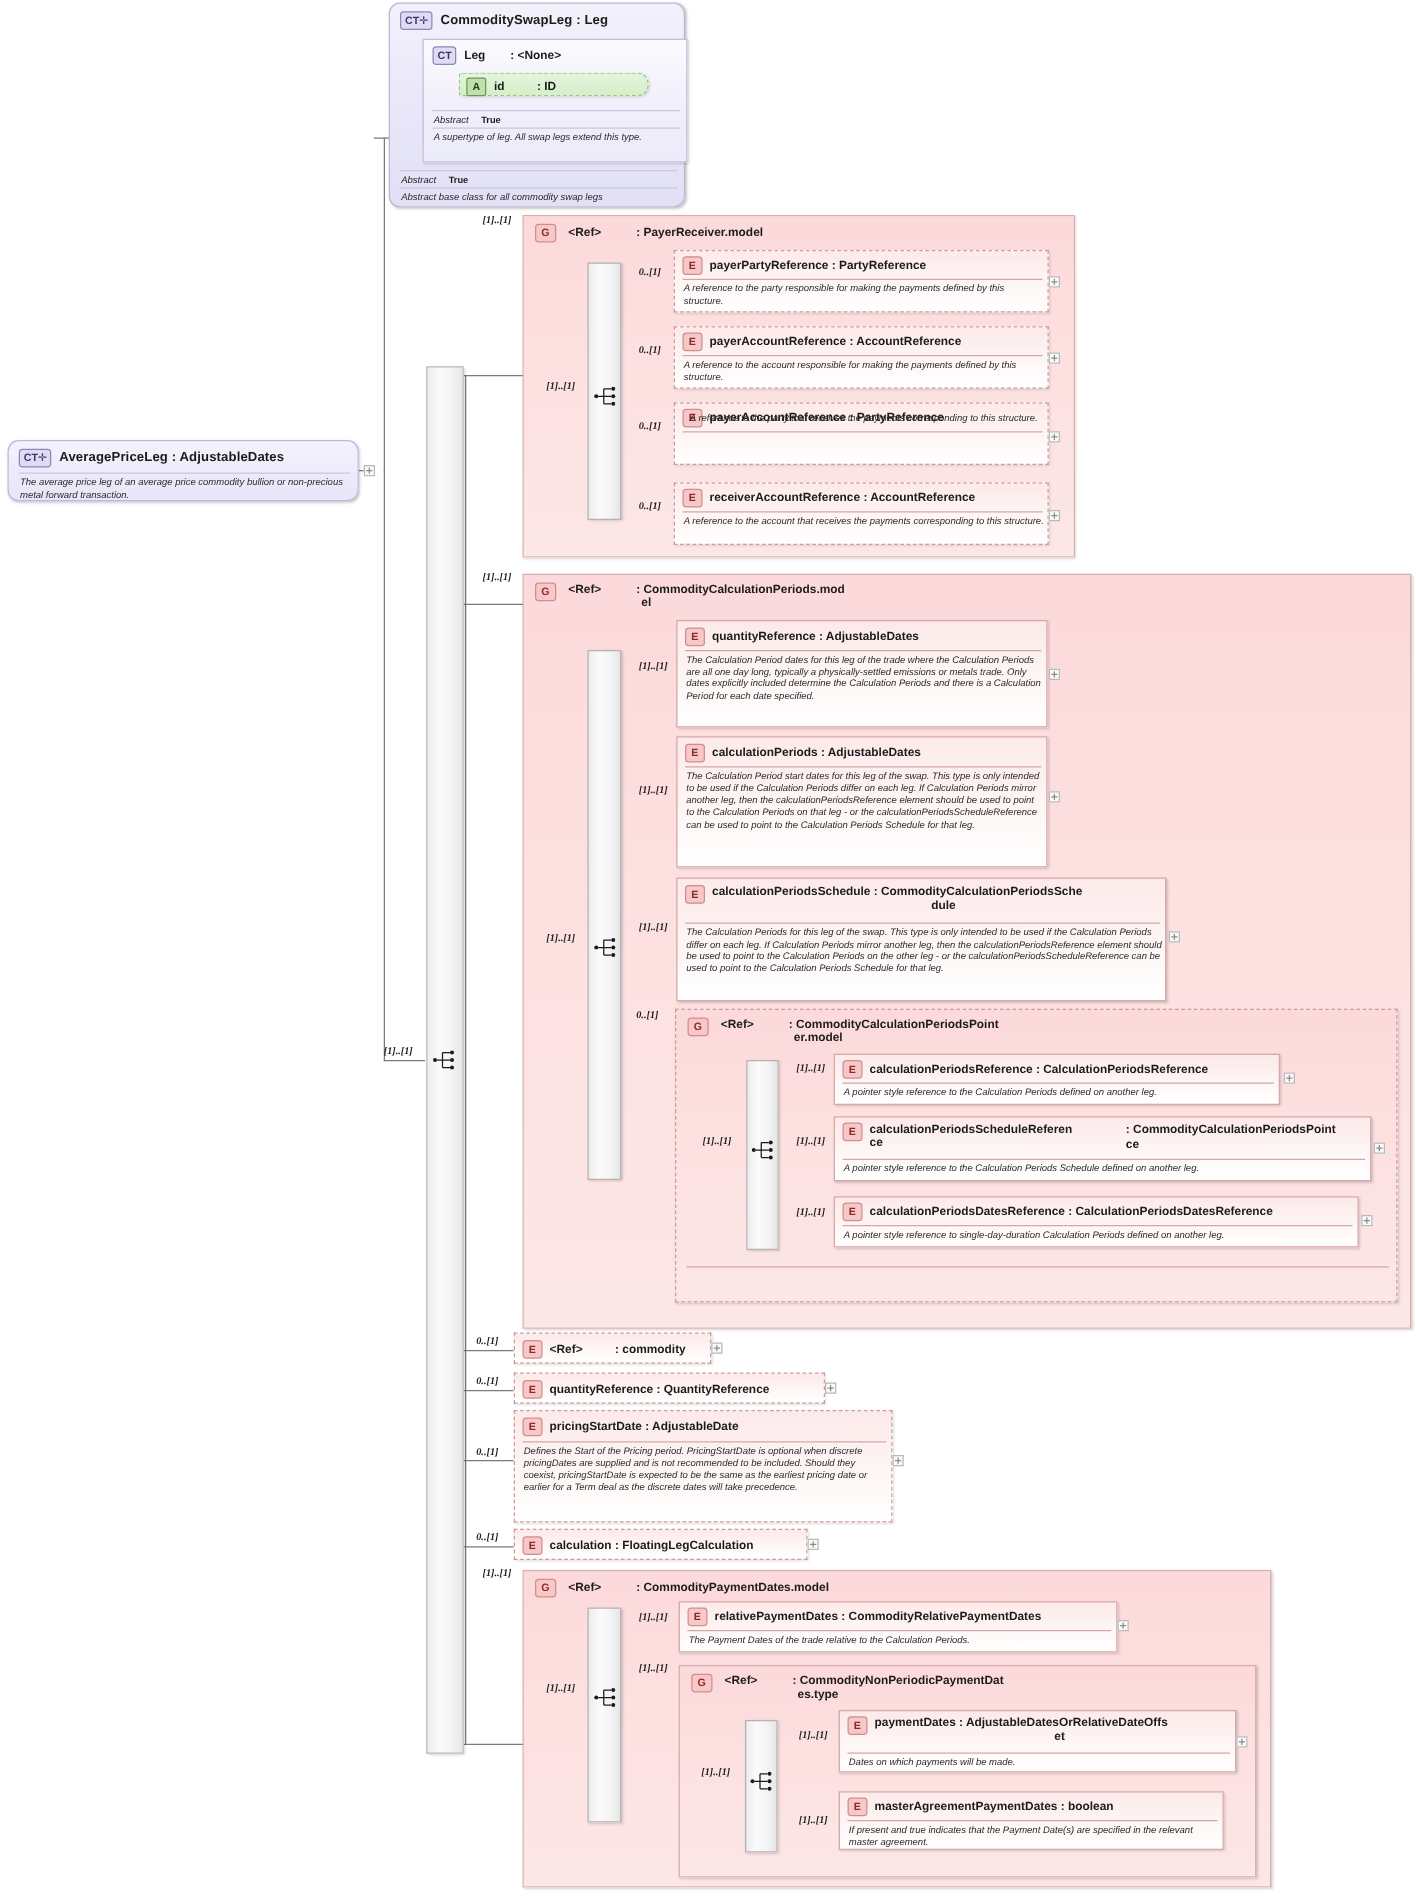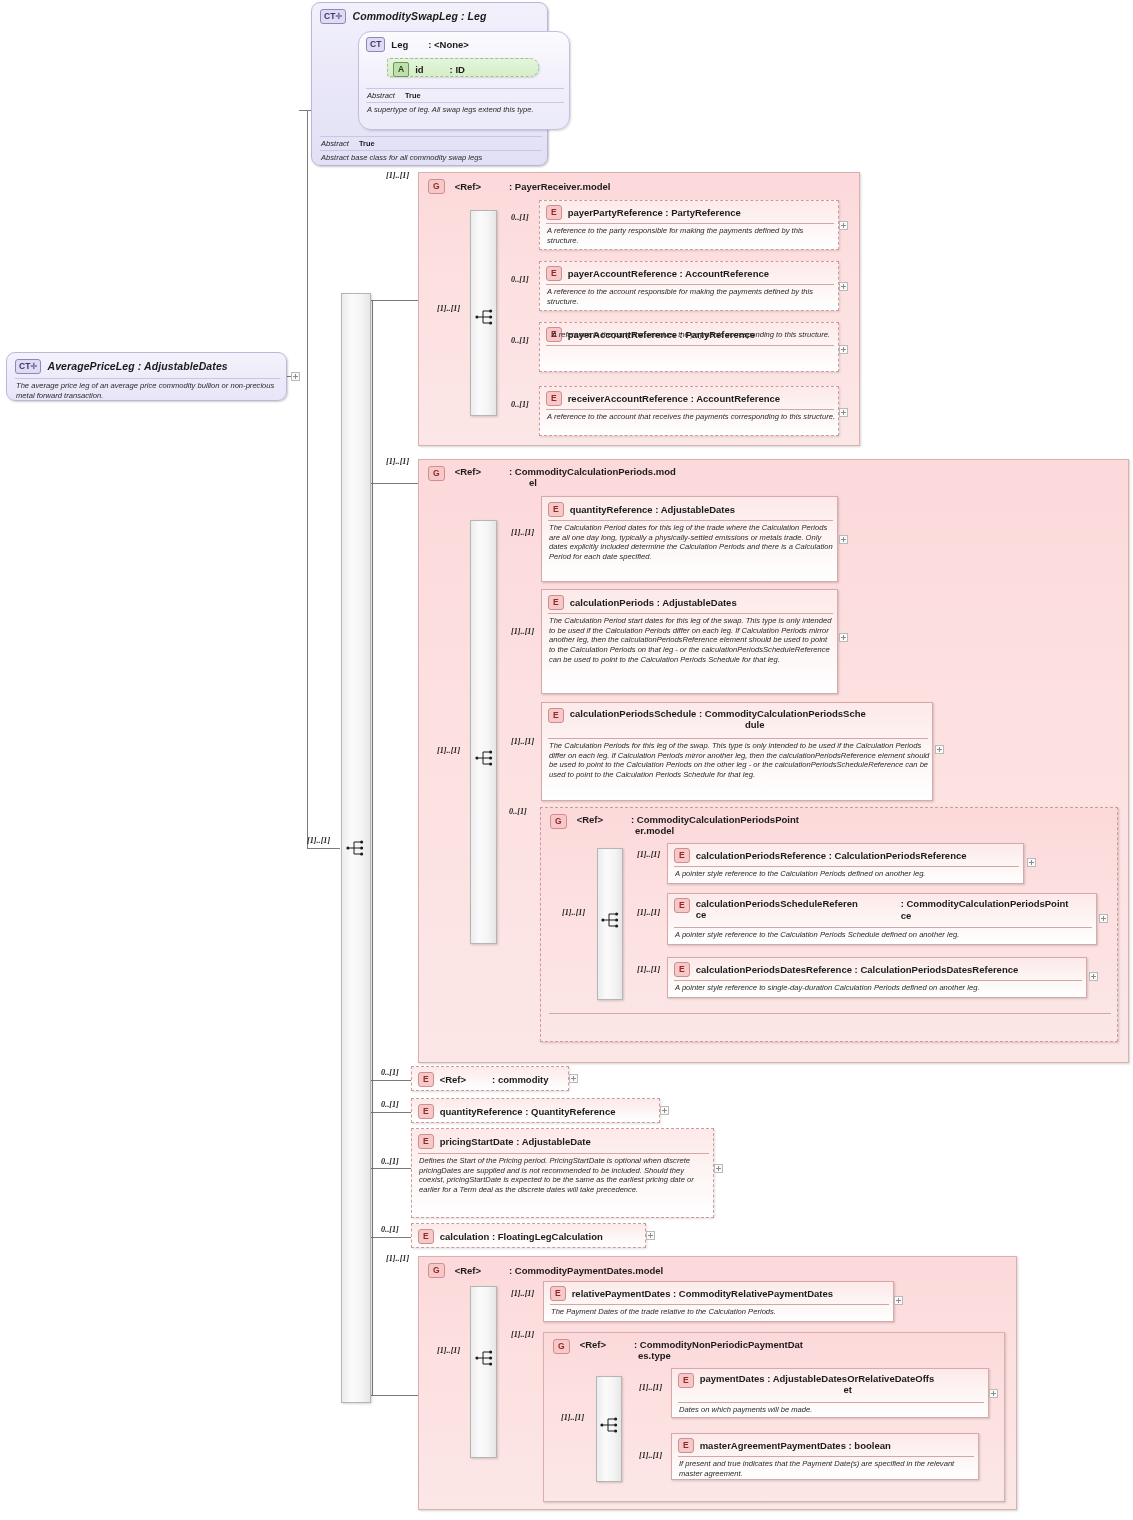--- a/index.html
+++ b/index.html
@@ -11,23 +11,22 @@
   .abs{position:absolute;box-sizing:border-box;}
 
   
   .ct-box{
     background:linear-gradient(to bottom,#f2f1fb 0%,#e8e6f8 55%,#e2e0f5 100%);
     border:1px solid #b9b6d8;border-radius:9px;
     box-shadow:1px 1px 2px rgba(0,0,0,.22);
   }
   .ct-inner{
     background:linear-gradient(to bottom,#fbfbfe 0%,#f0eefb 60%,#ecebf9 100%);
-    border:1px solid #c3c0de;border-radius:13px;
+    border:1px solid #c3c0de;border-radius:0;
     box-shadow:1px 1px 2px rgba(0,0,0,.16);
-    margin-left:20px;
   }
   .attr-box{
     background:linear-gradient(to bottom,#e4f5dc 0%,#d5eec8 100%);
     border:1px dashed #9fbf92;border-radius:3px 9px 9px 3px;
     box-shadow:1px 1px 2px rgba(0,0,0,.13);
   }
 
   .tag{
     display:inline-block;border-radius:3px;text-align:center;
     font-weight:bold;line-height:1;box-sizing:border-box;
@@ -36,21 +35,21 @@
     font-size:8.5px;padding:2px 3px;min-width:26px;}
   .tag-ct2{background:#dedbf2;border:1px solid #8c88bb;color:#3a3670;
     font-size:8.5px;padding:2px 3px;min-width:18px;}
   .tag-a{background:#bfe0ac;border:1px solid #6b9657;color:#244414;
     font-size:8.5px;padding:2px 4px;min-width:14px;border-radius:2px;}
   .tag-e{background:#f8c7c7;border:1px solid #cf8d8d;color:#8a2b2b;
     font-size:8.5px;padding:2px 4px;min-width:14px;}
   .tag-g{background:#f8c7c7;border:1px solid #cf8d8d;color:#8a2b2b;
     font-size:8.5px;padding:2px 4px;min-width:14px;}
 
-  .ttl{font-size:10.5px;color:#1b1b1b;font-weight:bold;letter-spacing:.1px;font-style:italic;}
+  .ttl{font-size:10.5px;color:#1b1b1b;font-weight:bold;letter-spacing:.1px;}
   .ttl-sm{font-size:9.5px;color:#1b1b1b;font-weight:bold;}
   .row-head{display:flex;align-items:center;gap:6px;}
   .ann{font-size:7.6px;font-style:italic;color:#2a2a2a;line-height:1.28;}
   .kv{font-size:7.6px;color:#1b1b1b;}
   .kv i{font-style:italic;}
   .kv b{font-weight:bold;font-style:normal;font-size:7.4px;}
   .hr{border-top:1px solid #c9c7de;height:0;}
   .hr-pink{border-top:1px solid #d5a6a6;height:0;}
 
   
@@ -283,21 +282,21 @@
 </div>
 <div class="plus" style="left:839px;top:408px;"></div>
 
 <div class="card abs" style="left:386px;top:457px;">[1]..[1]</div>
 <div class="abs grp-box" style="left:418px;top:459px;width:711px;height:604px;">
   <div class="row-head abs" style="left:9px;top:6px;align-items:flex-start;">
     <span class="tag tag-g">G</span>
     <span class="ttl-sm" style="margin-left:4px;">&lt;Ref&gt;</span>
     <span style="margin-left:22px;display:block;">
       <span class="ttl-sm" style="display:block;">: CommodityCalculationPeriods.mod</span>
-      <span class="ttl-sm" style="display:block;margin-left:20px;">el</span>
+      <span class="ttl-sm" style="display:block;margin-left:4px;">el</span>
     </span>
   </div>
   <div class="abs seqbar" style="left:51px;top:60px;width:27px;height:424px;"></div>
   <svg class="abs" style="left:56px;top:289px;" width="20" height="18" viewBox="0 0 20 18">
     <circle cx="2" cy="9" r="1.6" fill="#1a1a1a"></circle>
     <line x1="3.5" y1="9" x2="8" y2="9" stroke="#1a1a1a" stroke-width="1"></line>
     <line x1="8" y1="3" x2="8" y2="15" stroke="#1a1a1a" stroke-width="1"></line>
     <line x1="8" y1="3" x2="14" y2="3" stroke="#1a1a1a" stroke-width="1"></line>
     <line x1="8" y1="9" x2="14" y2="9" stroke="#1a1a1a" stroke-width="1"></line>
     <line x1="8" y1="15" x2="14" y2="15" stroke="#1a1a1a" stroke-width="1"></line>

